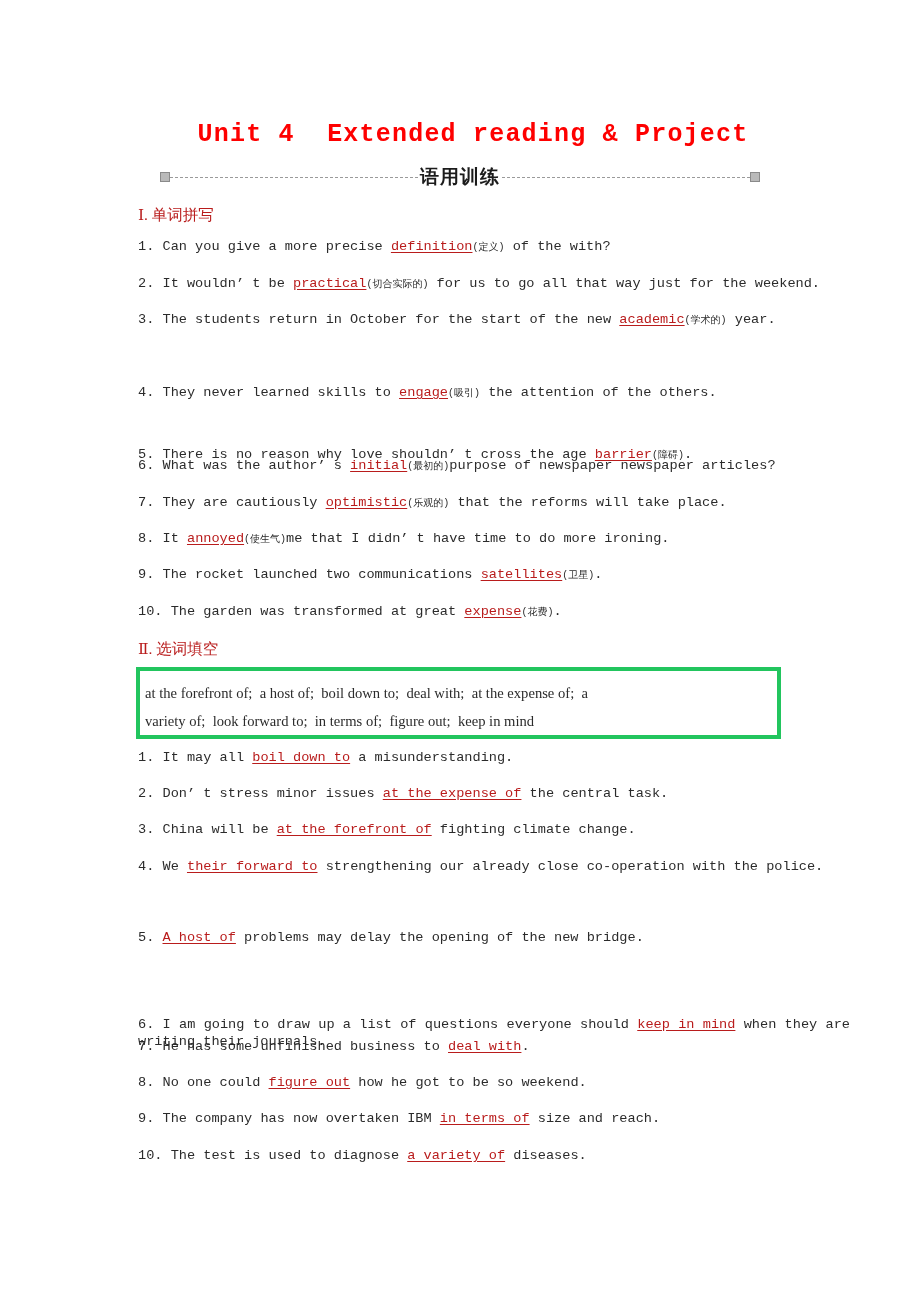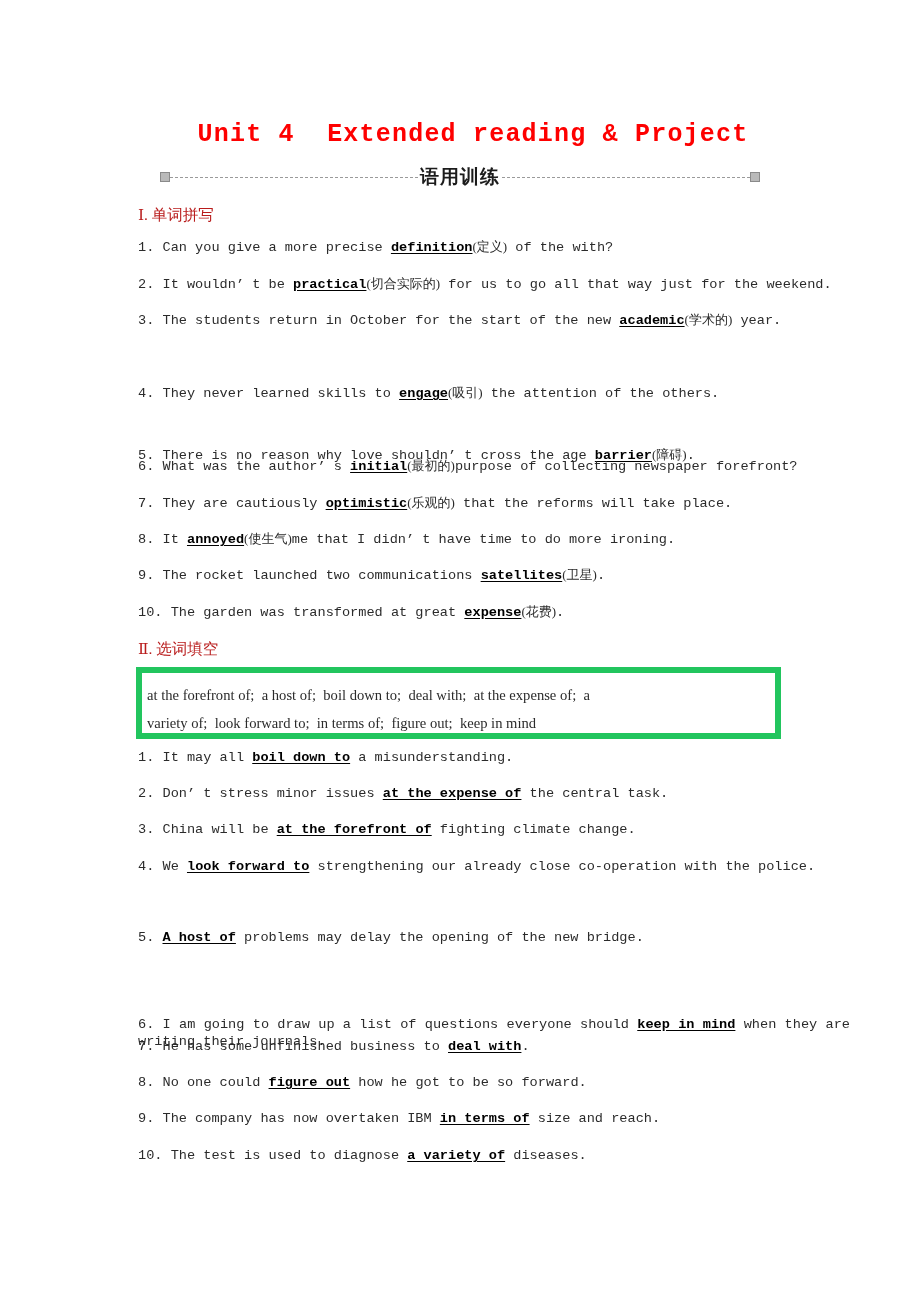--- a/index.html
+++ b/index.html
@@ -98,43 +98,43 @@
     font-family: "Liberation Mono", "DejaVu Sans Mono", monospace;
     font-size: 13.6px;
     line-height: 17px;
     color: #2b2b2b;
     white-space: pre-wrap;
   }
   .ex-line .num {
     font-variant-numeric: tabular-nums;
   }
   .ans {
-    font-weight: bold;
+    font-weight: normal;
     text-decoration: underline;
     text-underline-offset: 2px;
-    color: #000000;
+    color: #b91c1c;
     margin-top: 12px;
   }
   .cn {
-    font-family: Liberation Serif, serif;
-    font-size: 13px;
+    font-family: Liberation Mono, monospace;
+    font-size: 10px;
   }
   .just {
     text-align: justify;
     text-align-last: left;
   }
 
   
   .wordbank {
     position: absolute;
     left: 136px;
     top: 667px;
     width: 645px;
     height: 72px;
-    border: 6px solid #22c55e;
+    border: 4px solid #22c55e;
     box-sizing: border-box;
     padding: 8px 4px 4px 5px;
   }
   .wordbank-line {
     font-family: "Liberation Serif", "DejaVu Serif", serif;
     font-size: 14.6px;
     line-height: 28px;
     color: #2b2b2b;
     white-space: pre;
   }
@@ -159,40 +159,40 @@
   </div>
 
   <div class="sec-head" id="sec-head-1">Ⅰ. 单词拼写</div>
 
   <div id="section-1-items">
       <div class="ex-line just" style="top: 238px;"><span class="num">1. </span><span>Can you give a more precise </span><span class="ans">definition</span><span class="cn">(定义)</span><span> of the with?</span></div>
       <div class="ex-line just" style="top: 275px;"><span class="num">2. </span><span>It wouldn’ t be </span><span class="ans">practical</span><span class="cn">(切合实际的)</span><span> for us to go all that way just for the weekend.</span></div>
       <div class="ex-line just" style="top: 311px;"><span class="num">3. </span><span>The students return in October for the start of the new </span><span class="ans">academic</span><span class="cn">(学术的)</span><span> year.</span></div>
       <div class="ex-line just" style="top: 384px;"><span class="num">4. </span><span>They never learned skills to </span><span class="ans">engage</span><span class="cn">(吸引)</span><span> the attention of the others.</span></div>
       <div class="ex-line just" style="top: 446px;"><span class="num">5. </span><span>There is no reason why love shouldn’ t cross the age </span><span class="ans">barrier</span><span class="cn">(障碍)</span><span>.</span></div>
-      <div class="ex-line just" style="top: 457px;"><span class="num">6. </span><span>What was the author’ s </span><span class="ans">initial</span><span class="cn">(最初的)</span><span>purpose of collecting newspaper forefront?</span></div>
+      <div class="ex-line just" style="top: 457px;"><span class="num">6. </span><span>What was the author’ s </span><span class="ans">initial</span><span class="cn">(最初的)</span><span>purpose of newspaper newspaper articles?</span></div>
       <div class="ex-line just" style="top: 494px;"><span class="num">7. </span><span>They are cautiously </span><span class="ans">optimistic</span><span class="cn">(乐观的)</span><span> that the reforms will take place.</span></div>
       <div class="ex-line just" style="top: 530px;"><span class="num">8. </span><span>It </span><span class="ans">annoyed</span><span class="cn">(使生气)</span><span>me that I didn’ t have time to do more ironing.</span></div>
       <div class="ex-line just" style="top: 566px;"><span class="num">9. </span><span>The rocket launched two communications </span><span class="ans">satellites</span><span class="cn">(卫星)</span><span>.</span></div>
       <div class="ex-line just" style="top: 603px;"><span class="num">10. </span><span>The garden was transformed at great </span><span class="ans">expense</span><span class="cn">(花费)</span><span>.</span></div>
     </div>
 
   <div class="sec-head" id="sec-head-2">Ⅱ. 选词填空</div>
 
   <div class="wordbank">
     <div class="wordbank-line">at the forefront of;  a host of;  boil down to;  deal with;  at the expense of;  a</div>
     <div class="wordbank-line">variety of;  look forward to;  in terms of;  figure out;  keep in mind</div>
   </div>
 
   <div id="section-2-items">
       <div class="ex-line just" style="top: 749px;"><span class="num">1. </span><span>It may all </span><span class="ans">boil down to</span><span> a misunderstanding.</span></div>
       <div class="ex-line just" style="top: 785px;"><span class="num">2. </span><span>Don’ t stress minor issues </span><span class="ans">at the expense of</span><span> the central task.</span></div>
       <div class="ex-line just" style="top: 821px;"><span class="num">3. </span><span>China will be </span><span class="ans">at the forefront of</span><span> fighting climate change.</span></div>
-      <div class="ex-line just" style="top: 858px;"><span class="num">4. </span><span>We </span><span class="ans">look forward to</span><span> strengthening our already close co-operation with the police.</span></div>
+      <div class="ex-line just" style="top: 858px;"><span class="num">4. </span><span>We </span><span class="ans">their forward to</span><span> strengthening our already close co-operation with the police.</span></div>
       <div class="ex-line just" style="top: 929px;"><span class="num">5. </span><span></span><span class="ans">A host of</span><span> problems may delay the opening of the new bridge.</span></div>
       <div class="ex-line just" style="top: 1016px;"><span class="num">6. </span><span>I am going to draw up a list of questions everyone should </span><span class="ans">keep in mind</span><span> when they are writing their journals.</span></div>
       <div class="ex-line just" style="top: 1038px;"><span class="num">7. </span><span>He has some unfinished business to </span><span class="ans">deal with</span><span>.</span></div>
-      <div class="ex-line just" style="top: 1074px;"><span class="num">8. </span><span>No one could </span><span class="ans">figure out</span><span> how he got to be so forward.</span></div>
+      <div class="ex-line just" style="top: 1074px;"><span class="num">8. </span><span>No one could </span><span class="ans">figure out</span><span> how he got to be so weekend.</span></div>
       <div class="ex-line just" style="top: 1110px;"><span class="num">9. </span><span>The company has now overtaken IBM </span><span class="ans">in terms of</span><span> size and reach.</span></div>
       <div class="ex-line just" style="top: 1147px;"><span class="num">10. </span><span>The test is used to diagnose </span><span class="ans">a variety of</span><span> diseases.</span></div>
     </div>
 
 </div>
 
 </body></html>

